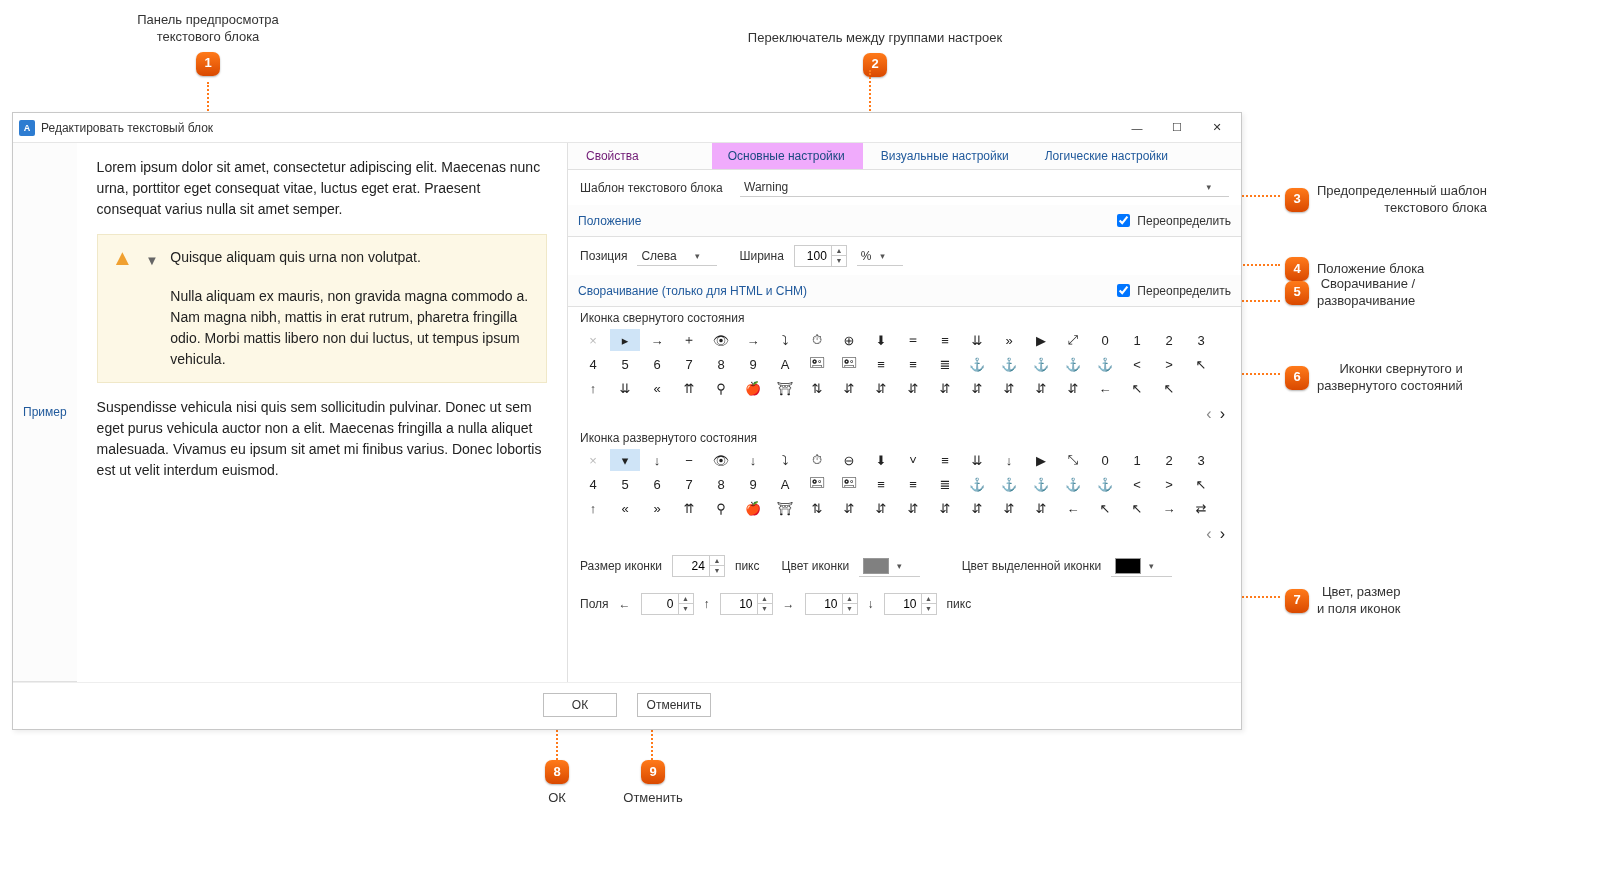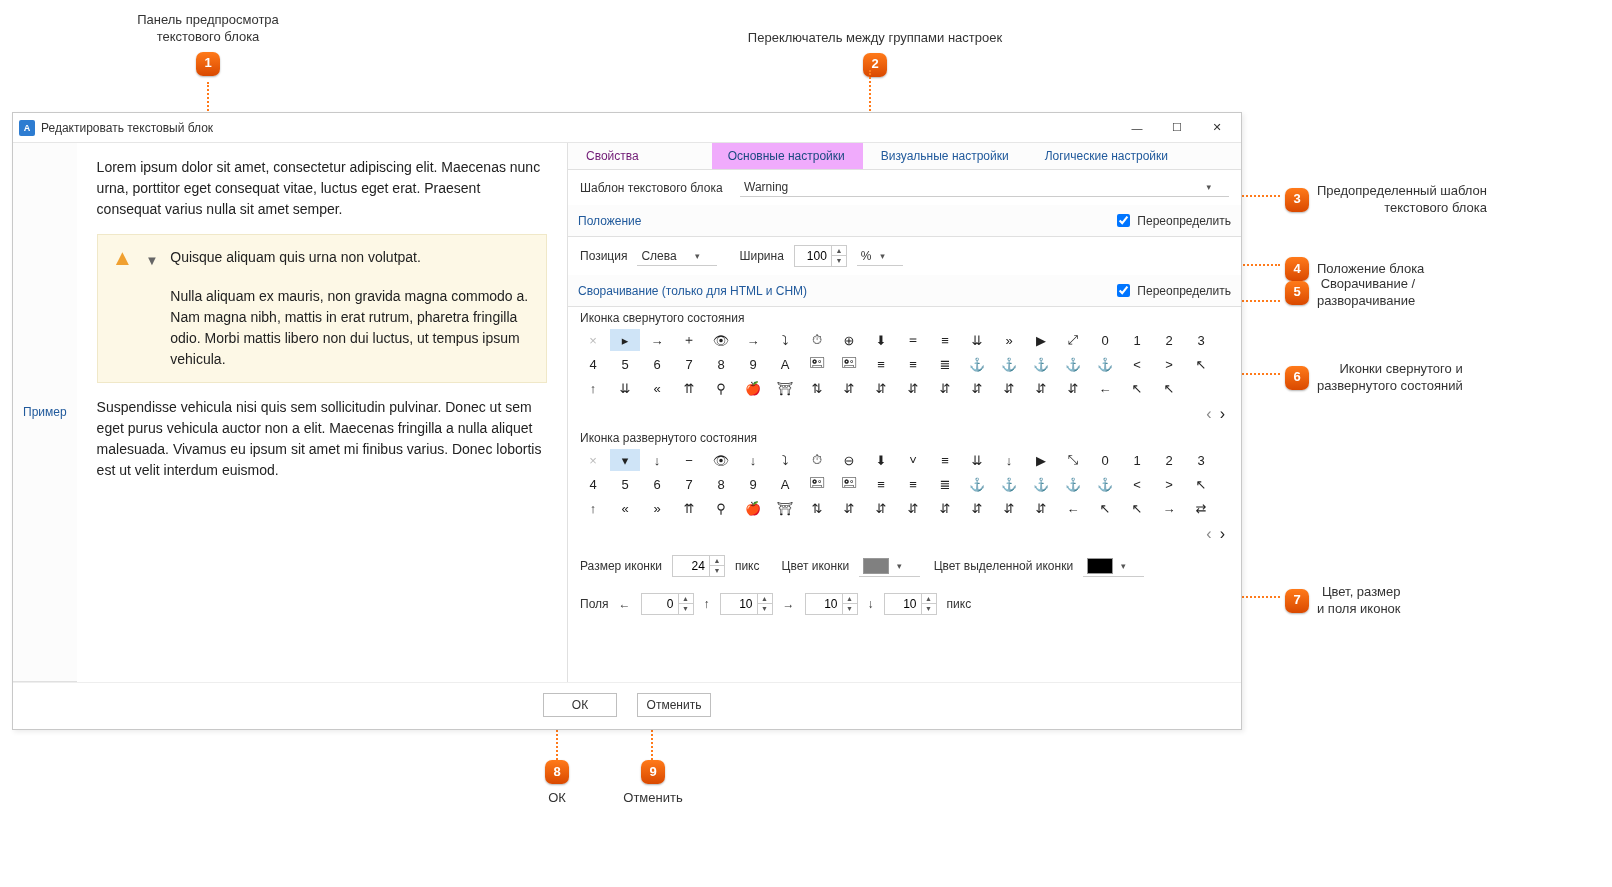--- a/index.html
+++ b/index.html
@@ -506,21 +506,21 @@
           <span class="spin-btns">
               <span class="sp">▲</span>
               <span class="sp">▼</span>
             </span>
         </span>
         <span class="lbl">пикс</span>
         <span class="lbl" style="margin-left:12px">Цвет иконки</span>
         <span class="select" style="min-width:44px">
           <span class="swatch" style="background:#808080"></span>
         </span>
-        <span class="lbl" style="margin-left:4px">Цвет выделенной иконки</span>
+        <span class="lbl" style="margin-left:32px">Цвет выделенной иконки</span>
         <span class="select" style="min-width:44px">
           <span class="swatch" style="background:#000000"></span>
         </span>
       </div>
 
       <div class="form-row">
         <span class="lbl">Поля</span>
         <span class="arrow-glyph">←</span>
         <span class="spin">
             <input value="0" style="">

